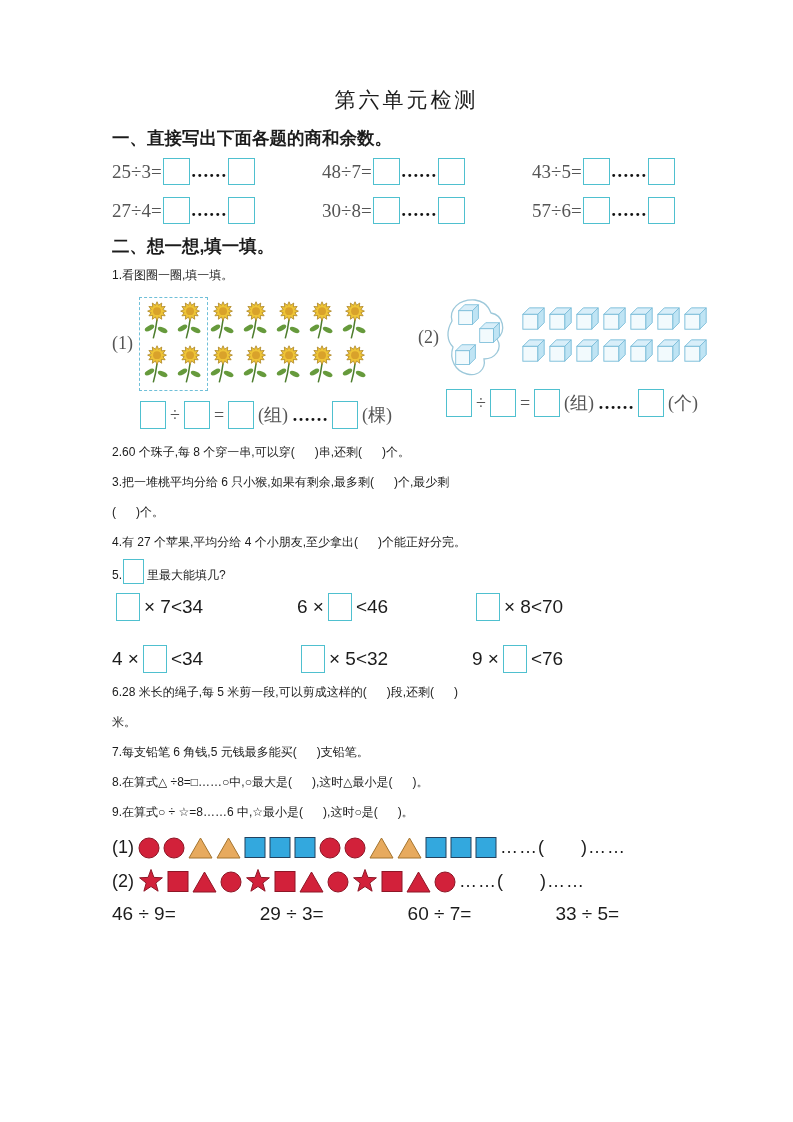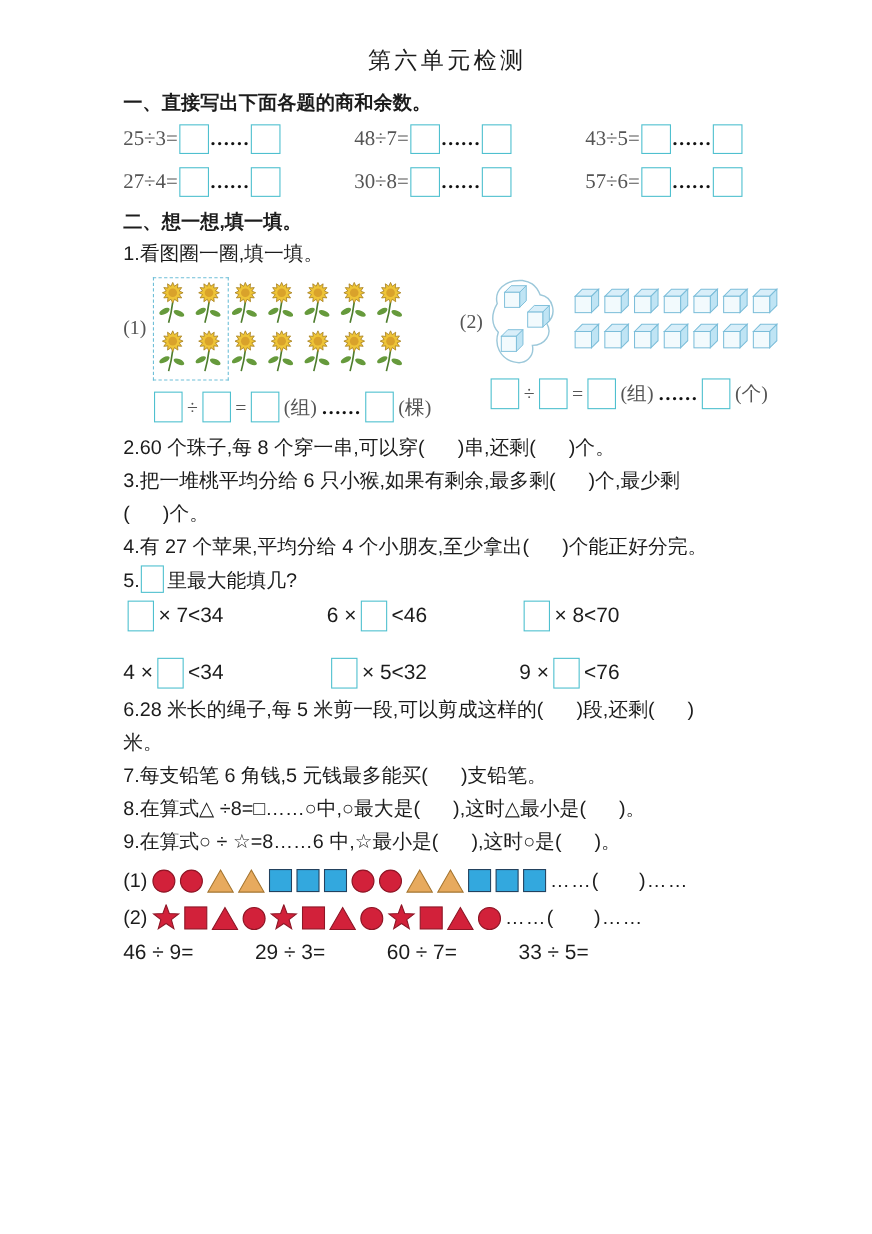--- a/index.html
+++ b/index.html
@@ -1,19 +1,19 @@
 <!DOCTYPE html>
 <html><head>
 <meta charset="utf-8">
 <style>
   html,body{margin:0;padding:0;background:#fff;}
   .page{width:793px;height:1122px;background:#fff;position:relative;overflow:hidden;
         font-family:"Liberation Sans","DejaVu Sans",sans-serif;color:#1c1c1c;
         --box:#4fc0cf;}
-  .content{padding:41px 92px 0 112px;}
+  .content{padding:86px 92px 0 112px;}
   .title{text-align:center;font-family:"Liberation Serif","DejaVu Serif",serif;
          font-weight:400;font-size:21px;letter-spacing:3px;margin:0 0 12px;}
   .sec-heading{font-weight:bold;font-size:17.5px;margin:10px 0 4px;}
   
   .div-grid{display:grid;grid-template-columns:210px 210px 1fr;row-gap:12px;margin:8px 0 4px;}
   .eq{display:flex;align-items:center;gap:1px;font-family:"Liberation Serif","DejaVu Serif",serif;
       color:#555;font-size:19px;white-space:nowrap;}
   .abox{width:25px;height:25px;border:1.6px solid var(--box);display:inline-block;flex:0 0 auto;background:#fff;}
   .dots{font-weight:900;color:#111;font-size:18px;letter-spacing:0;}
   
@@ -27,33 +27,33 @@
   .dash-overlay{position:absolute;left:0;top:0;width:67px;height:92px;
                 border:1.6px dashed #6fbfd8;pointer-events:none;}
   .cube-cluster{position:relative;width:70px;height:80px;flex:0 0 auto;}
   .cube-cluster .blob{position:absolute;inset:0;}
   .cube-cluster .cb{position:absolute;}
   .cube-grid{display:grid;grid-template-columns:repeat(7,27px);grid-auto-rows:32px;align-items:center;}
   .fig-eq{display:flex;align-items:center;gap:4px;margin:12px 0 0 28px;
           font-family:"Liberation Serif","DejaVu Serif",serif;color:#555;font-size:18px;white-space:pre;}
   .fig-eq .abox{width:24px;height:26px;}
   
-  .q{font-size:18px;line-height:27px;margin:3px 0;white-space:pre-wrap;}
+  .q{font-size:12px;line-height:27px;margin:3px 0;white-space:pre-wrap;}
   .inline-box{width:19px;height:23px;border:1.5px solid var(--box);display:inline-block;
               vertical-align:-5px;margin:0 3px 0 1px;background:#fff;}
   .ineq-grid{display:grid;grid-template-columns:185px 175px 1fr;row-gap:24px;margin:4px 0 6px;}
   .ineq{display:flex;align-items:center;gap:4px;font-size:19px;white-space:pre;}
   .ineq .abox{width:22px;height:26px;}
   
   .pattern-row{display:flex;align-items:center;gap:3px;margin:10px 0;}
   .pattern-row .plabel{font-size:18px;margin-right:1px;}
   .pshape{display:inline-flex;align-items:center;justify-content:center;}
   .psuffix{font-size:18px;white-space:pre;letter-spacing:1px;}
   
-  .calc-row{display:flex;gap:56px;margin:10px 0 0;font-size:19px;}
+  .calc-row{display:flex;gap:84px;margin:10px 0 0;font-size:19px;}
   .calc-row span{white-space:pre;}
 </style>
 </head>
 <body>
 
 <div class="page" style="--box: #4fc0cf;">
   <div class="content">
 
     <div class="title">第六单元检测</div>
 

